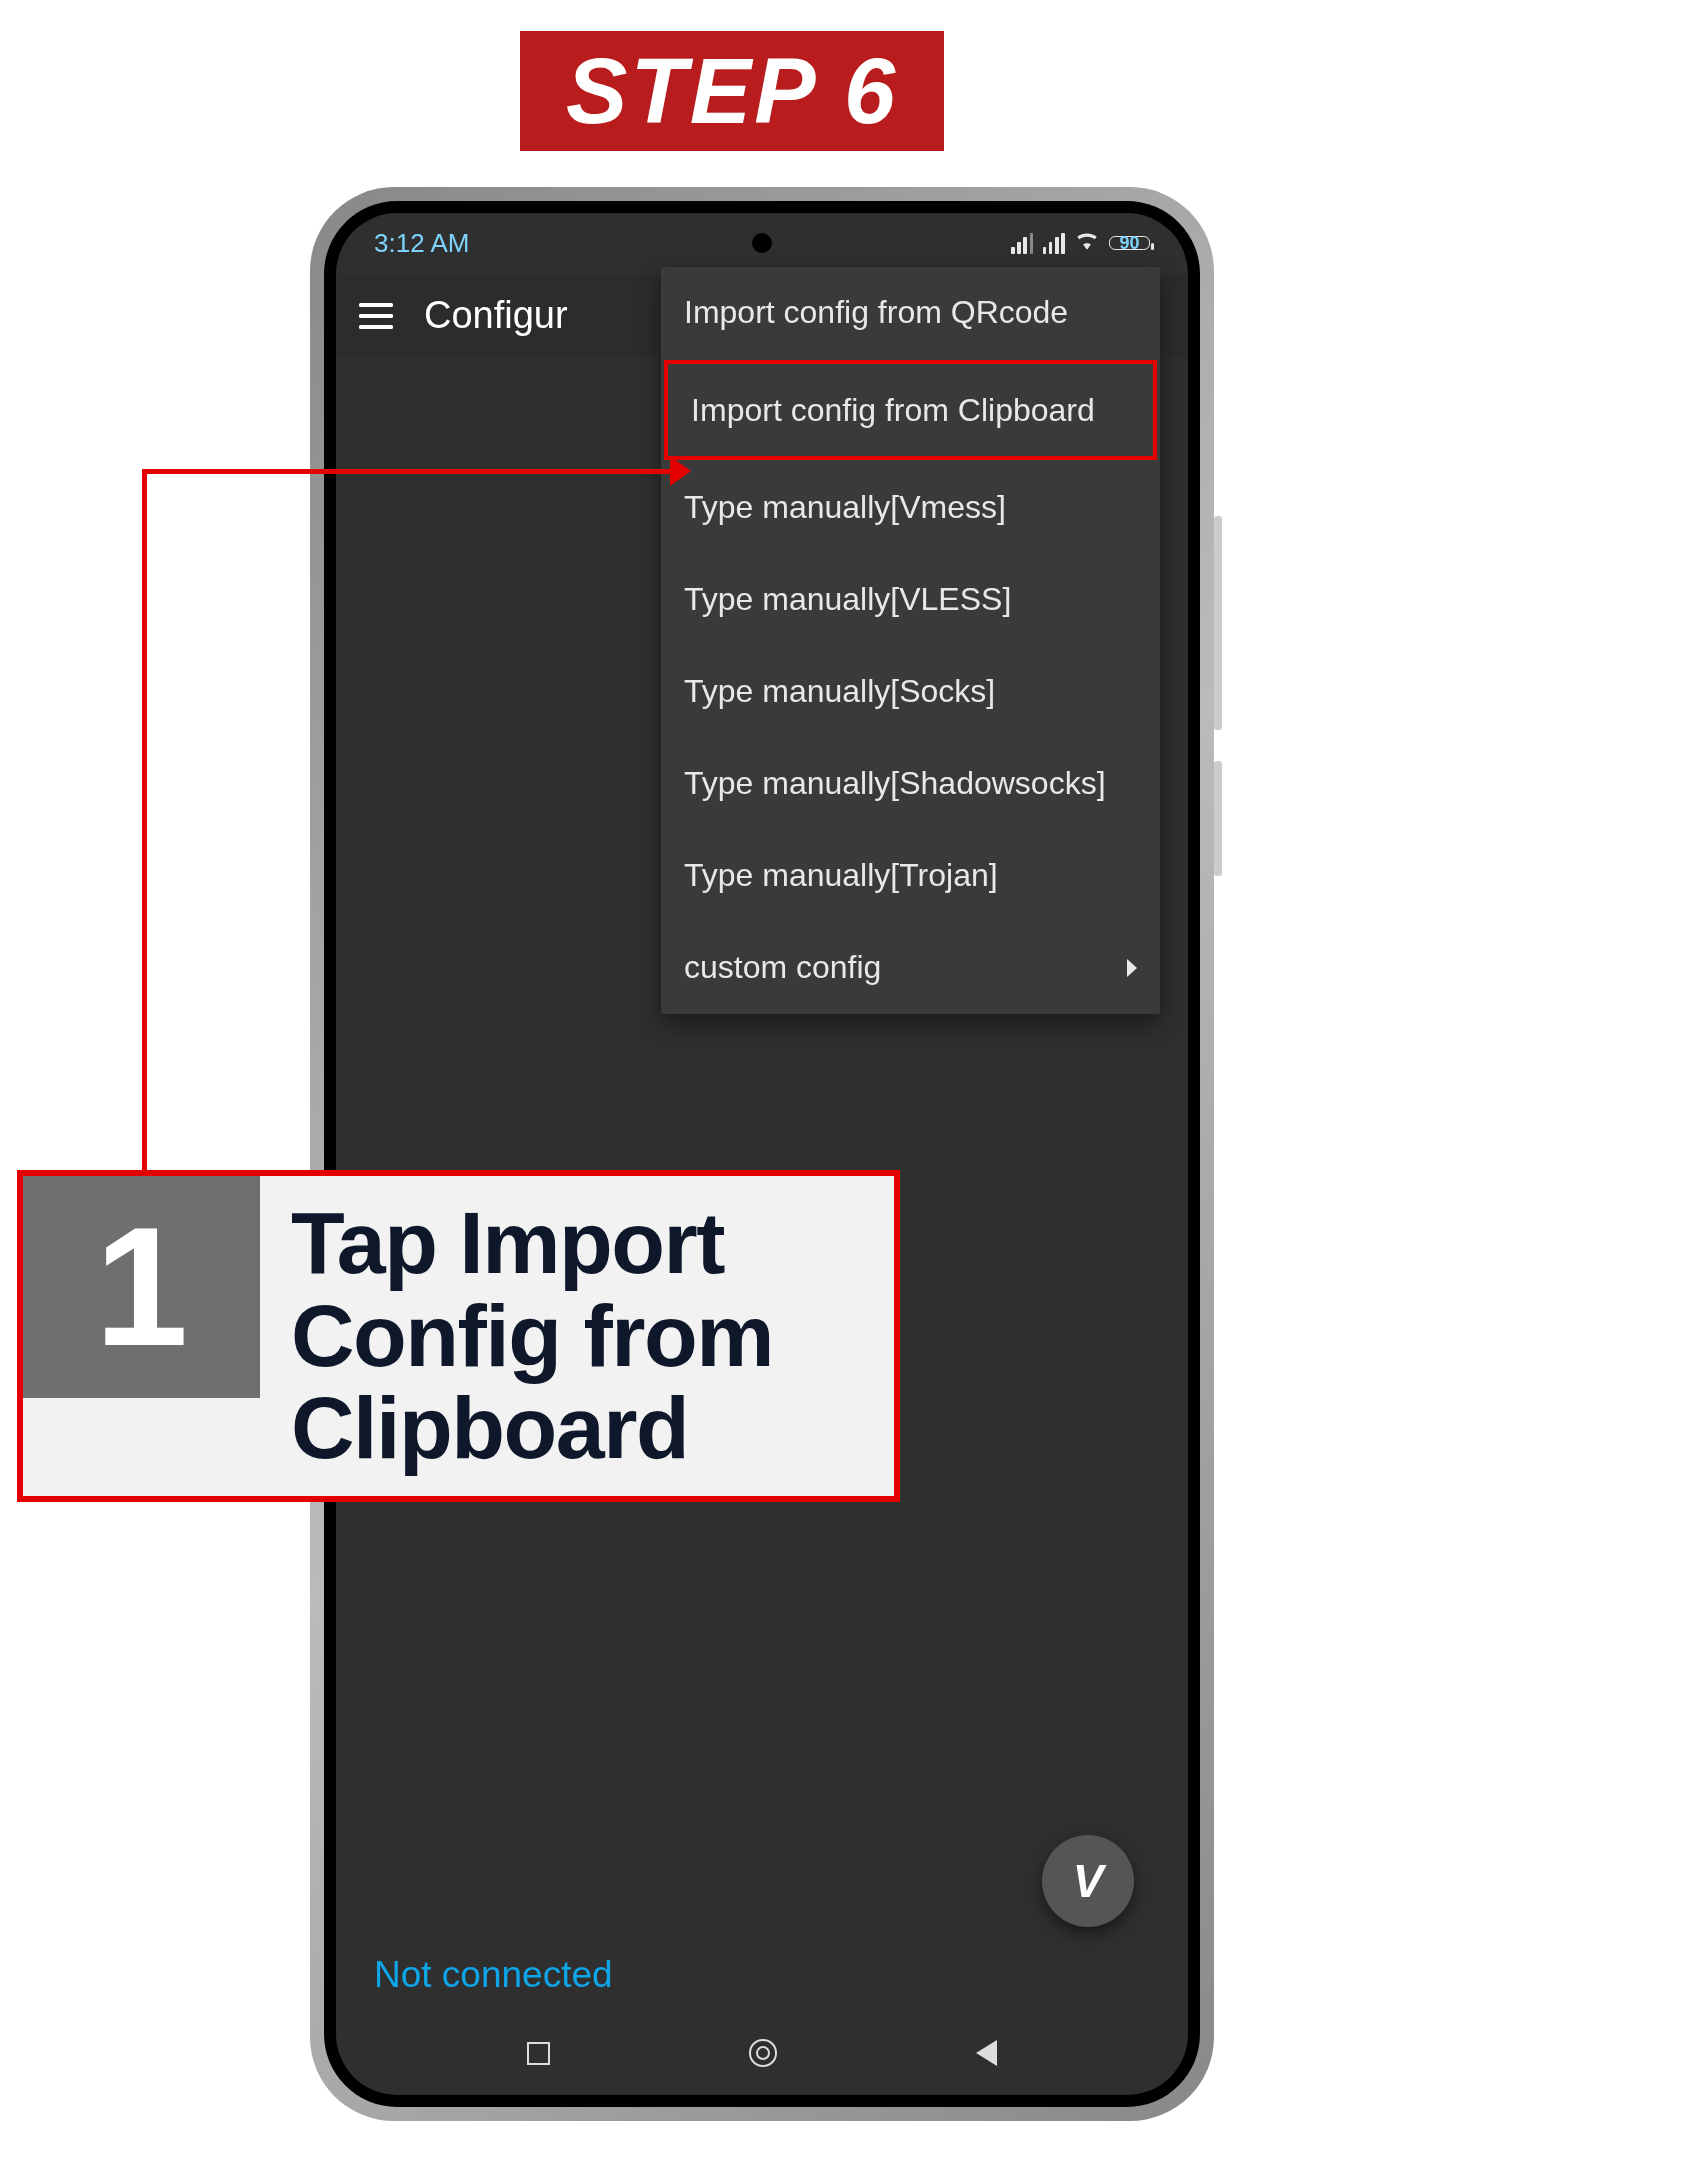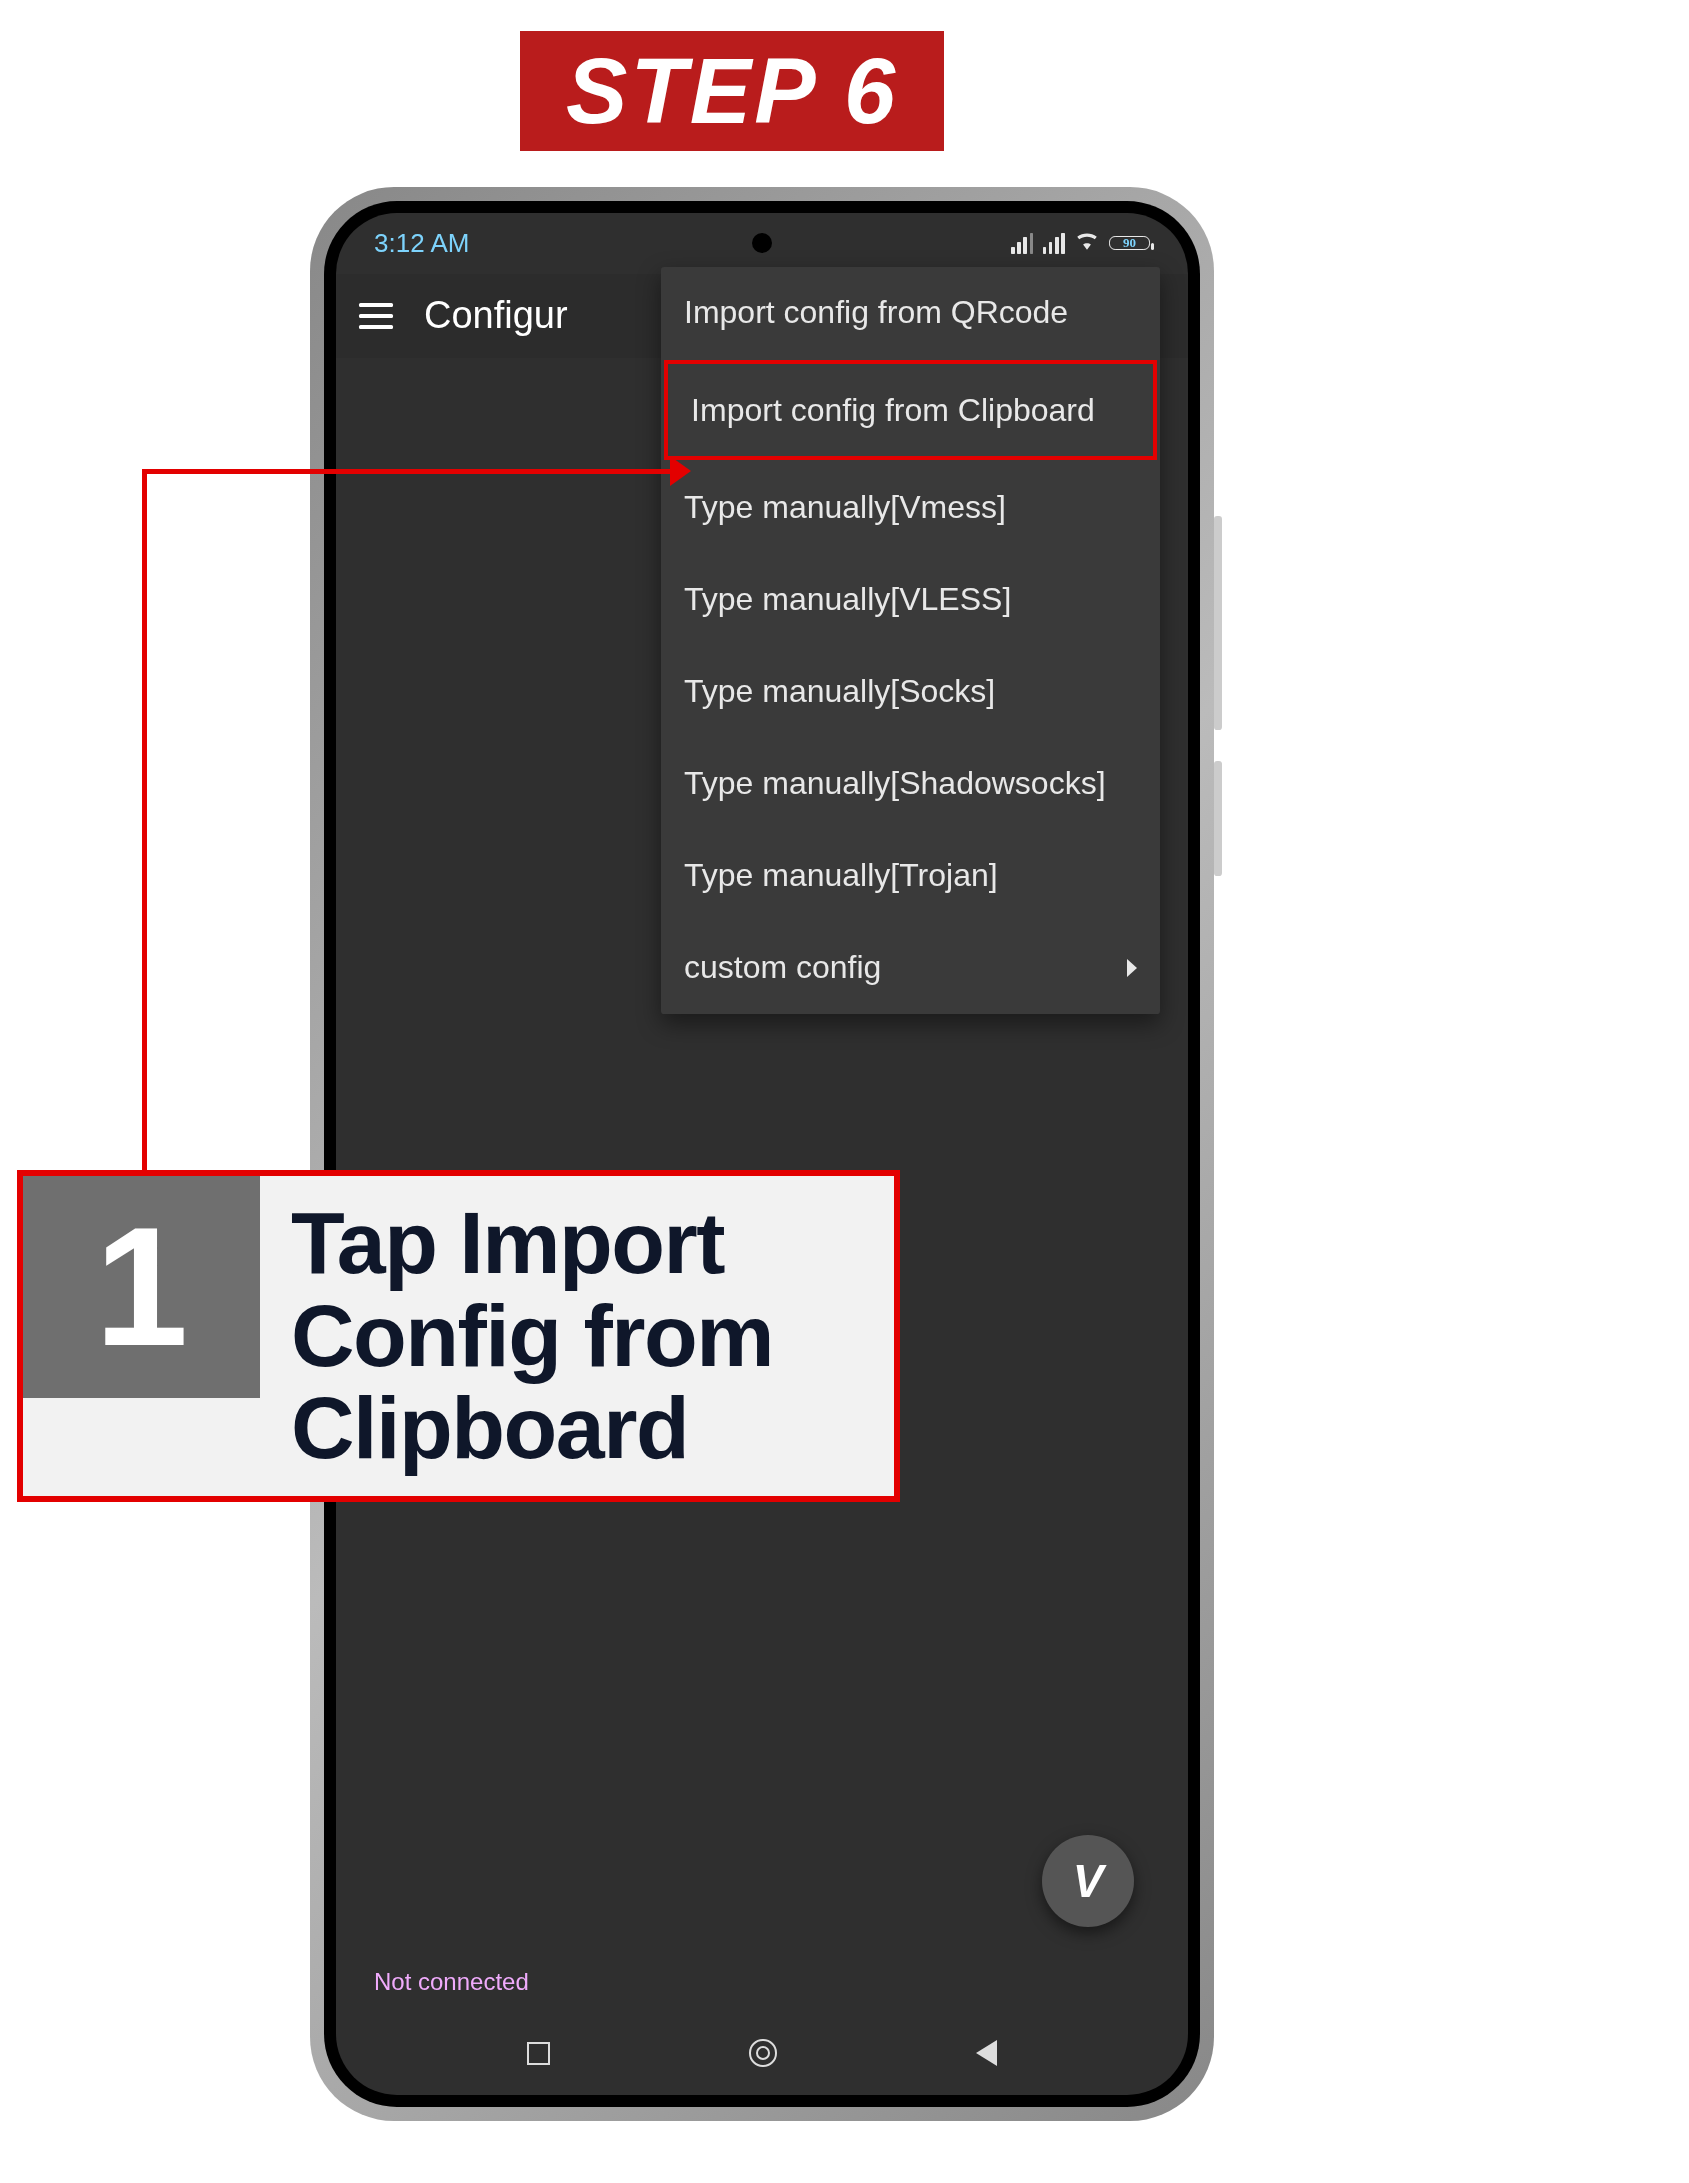--- a/index.html
+++ b/index.html
@@ -104,24 +104,23 @@
 
     .wifi-icon svg { width: 26px; height: 26px; }
     .battery-icon {
       border: 1.9px solid #e8e8e8;
       border-radius: 6.1px;
       width: 41px;
       height: 14px;
       display: inline-flex;
       align-items: center;
       justify-content: center;
-      font-size: 13px;
+      font-size: 18px;
       font-weight: bold;
       position: relative;
-      font-family: Liberation Serif, serif;
     }
     .battery-icon::after {
       content: '';
       position: absolute;
       right: -4.6px;
       top: 5.4px;
       width: 3.1px;
       height: 7.6px;
       background: #e8e8e8;
       border-radius: 1.5px;
@@ -200,22 +199,22 @@
       display: flex;
       align-items: center;
       justify-content: center;
       box-shadow: 0 6.1px 15.3px rgba(0,0,0,0.5);
     }
 
     .connection-status {
       position: absolute;
       bottom: 99px;
       left: 38px;
-      color: #f0abfc;
-      font-size: 24px;
+      color: #0ea5e9;
+      font-size: 37px;
     }
 
     .nav-bar {
       position: absolute;
       bottom: 0;
       left: 0;
       right: 0;
       height: 84px;
       display: flex;
       align-items: center;

